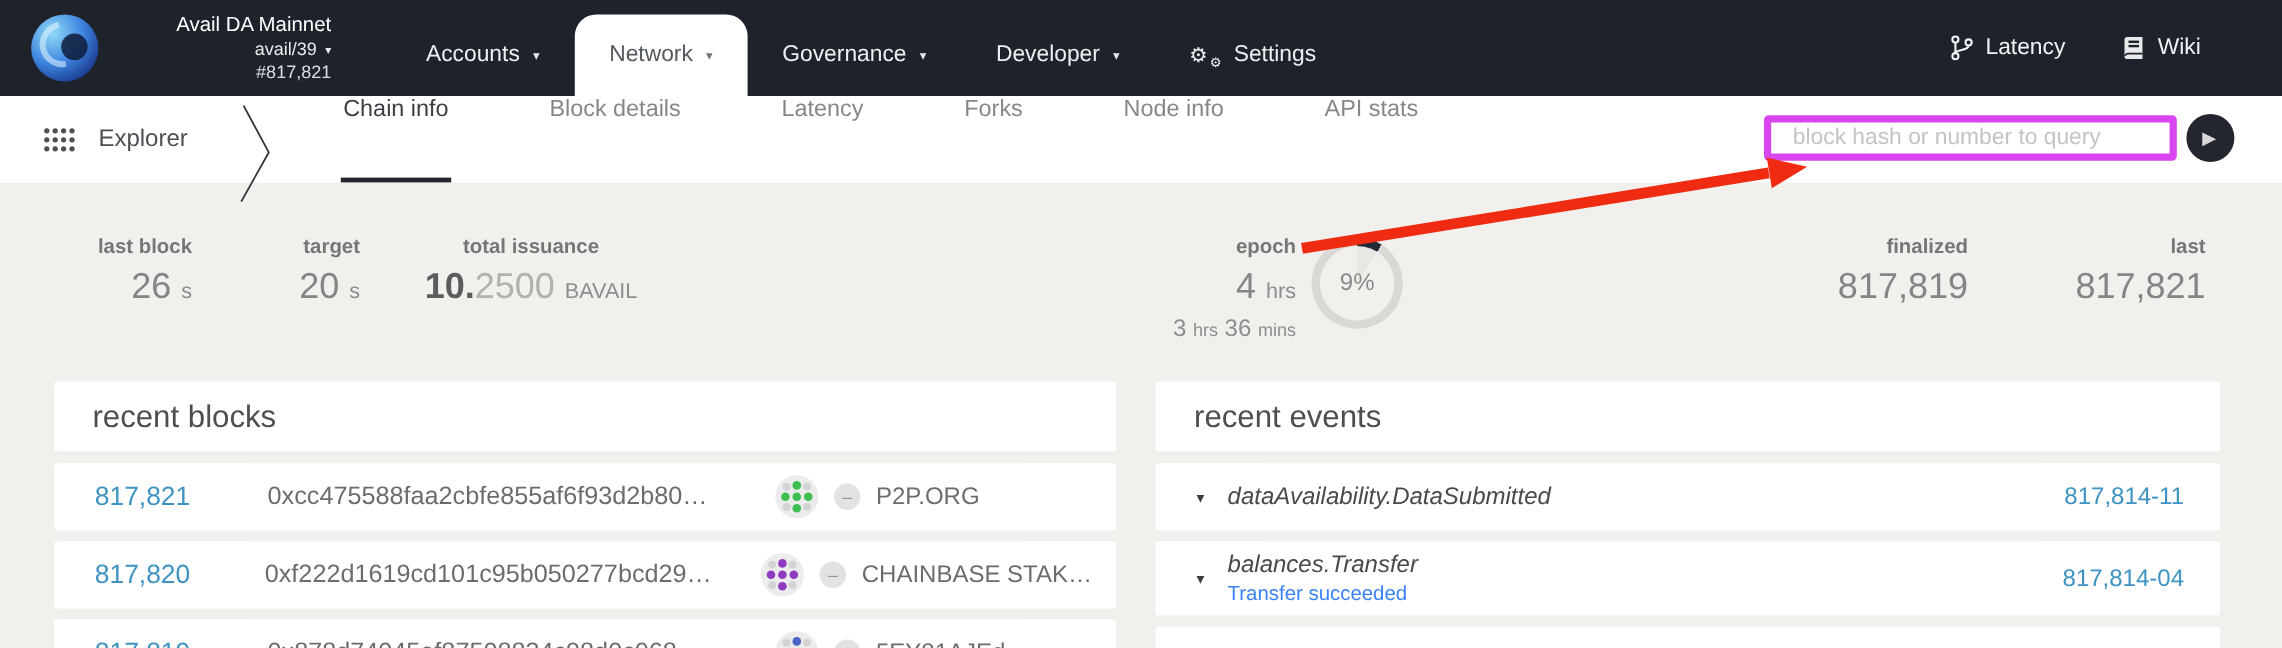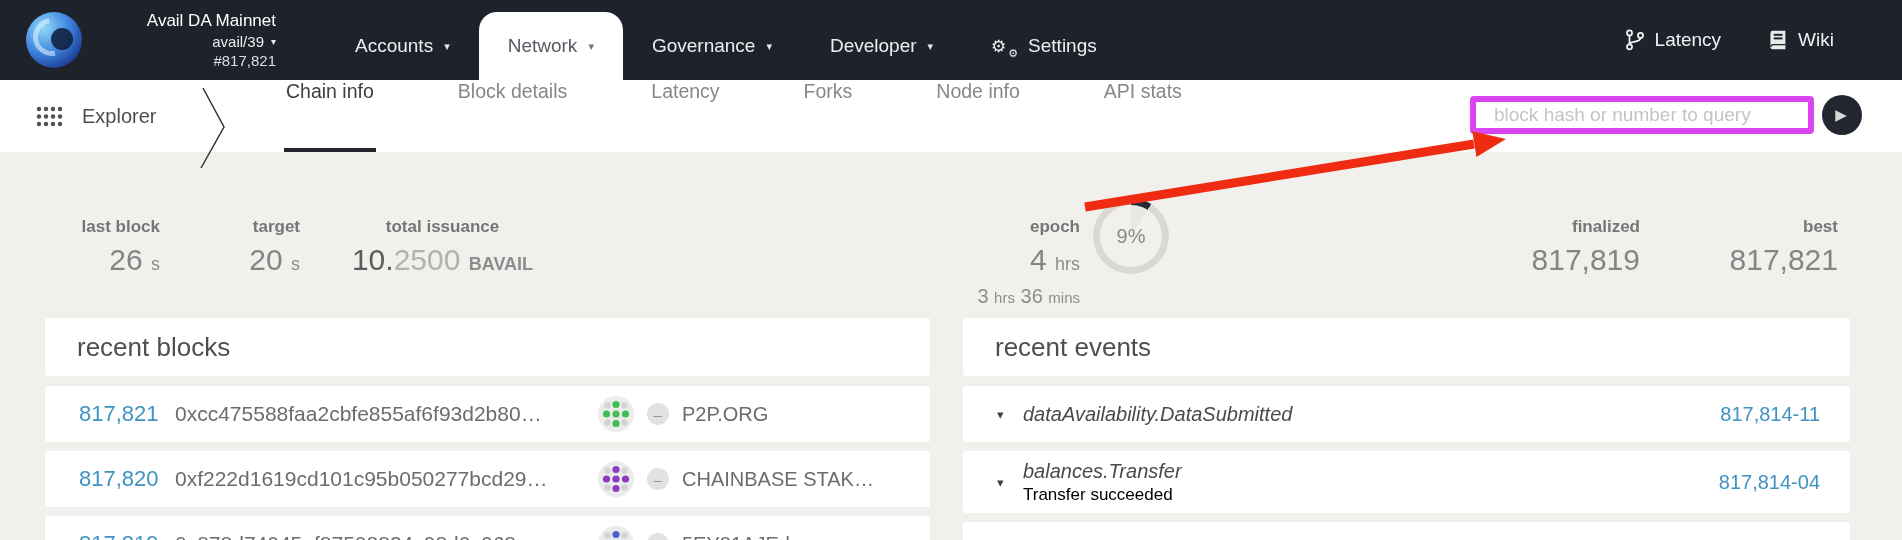--- a/index.html
+++ b/index.html
@@ -42,30 +42,30 @@
   .search-wrap{position:absolute;right:40px;top:15px;display:flex;align-items:center;gap:8px;}
   .search-input{width:344px;height:38px;border:6px solid #d946ef;border-radius:4px;background:#fff;padding:0 18px;font-size:19px;color:#4a4a4a;outline:none;margin-left:48px;}
   .search-input::placeholder{color:#c4c4c2;}
   .query-btn{width:40px;height:40px;border:none;border-radius:50%;background:#23262f;color:#d8d8d8;font-size:15px;display:flex;align-items:center;justify-content:center;cursor:pointer;padding-left:4px;}
 
   
   .arrow{position:absolute;left:0;top:0;z-index:60;pointer-events:none;}
 
   
   .stats{position:relative;height:166px;}
-  .stat{position:absolute;top:44px;text-align:right;margin-top:21px;}
+  .stat{position:absolute;top:44px;text-align:right;}
   .stat .lbl{font-size:17px;font-weight:bold;color:#767676;line-height:20px;}
   .stat .val{margin-top:7px;font-size:30px;color:#858585;white-space:nowrap;line-height:32px;}
   .stat .unit{font-size:18px;color:#8d8d8d;}
   .stat-lastblock{left:40px;width:120px;}
   .stat-target{left:188px;width:112px;}
   .stat-issuance{left:330px;width:225px;text-align:center;}
-  .stat-issuance .int{font-weight:normal;color:#5c5c5c;}
+  .stat-issuance .int{font-weight:bold;color:#5c5c5c;}
   .stat-issuance .frac{color:#b3b1ae;}
-  .stat-issuance .unit{font-weight:bold;}
+  .stat-issuance .unit{font-weight:normal;}
   .stat-epoch{left:880px;width:200px;}
   .stat-epoch .rem{margin-top:5px;font-size:20px;color:#8d8d8d;white-space:nowrap;}
   .stat-epoch .rem .unit{font-size:15px;}
   .stat-finalized{left:1440px;width:200px;}
   .stat-best{left:1660px;width:178px;}
 
   .donut{position:absolute;left:1093px;top:46px;width:76px;height:76px;border-radius:50%;
          background:conic-gradient(#252a38 0 var(--deg,32.4deg), #dad8d5 var(--deg,32.4deg) 360deg);}
   .donut-inner{position:absolute;inset:7px;border-radius:50%;
          background:conic-gradient(#e9e7e3 0 var(--deg,32.4deg), #f2f0ed var(--deg,32.4deg) 360deg);
@@ -74,32 +74,32 @@
   
   .panels{position:absolute;top:318px;left:0;right:0;}
   .panel{position:absolute;top:0;}
   .panel-blocks{left:45px;width:885px;}
   .panel-events{left:963px;width:887px;}
   .card{background:#ffffff;border-radius:3px;}
   .panel-head{height:58px;display:flex;align-items:center;padding-left:32px;font-size:26px;color:#4e4e4e;margin-bottom:10px;}
 
   .brow{height:56px;display:flex;align-items:center;padding:0 20px 0 34px;margin-bottom:9px;}
   .bnum{width:96px;font-size:22px;color:#3e93c2;text-decoration:none;cursor:pointer;}
-  .bhash{width:385px;font-size:21px;color:#6c6c6c;white-space:nowrap;overflow:hidden;}
+  .bhash{margin-left:48px;width:385px;font-size:21px;color:#6c6c6c;white-space:nowrap;overflow:hidden;}
   .bauthor{display:flex;align-items:center;gap:13px;margin-left:38px;}
   .identicon{width:36px;height:36px;cursor:pointer;flex:none;}
   .minus-badge{width:22px;height:22px;border-radius:50%;background:#e2e2e2;color:#979797;font-size:15px;display:flex;align-items:center;justify-content:center;cursor:pointer;flex:none;}
   .bname{font-size:20px;color:#6c6c6c;white-space:nowrap;}
 
   .erow{min-height:56px;display:flex;align-items:center;padding:8px 30px 8px 34px;margin-bottom:9px;}
   .erow.has-desc{min-height:62px;}
   .ecaret{width:26px;font-size:13px;color:#3f3f3f;cursor:pointer;flex:none;}
   .einfo{display:flex;flex-direction:column;gap:2px;}
   .ename{font-size:20px;color:#4a4a4a;font-style:italic;}
-  .edesc{font-size:17px;color:#000000;}
+  .edesc{font-size:17px;color:#3b82f6;}
   .eid{margin-left:auto;font-size:20px;color:#3e93c2;text-decoration:none;cursor:pointer;white-space:nowrap;}
 </style>
 </head>
 <body>
 
 <div class="page">
 
   <header class="navbar">
     <div class="brand">
       <div class="logo">
@@ -245,21 +245,21 @@
     <div class="donut" style="--deg: 32.4deg;">
       <div class="donut-inner">
         <span>9%</span>
       </div>
     </div>
     <div class="stat stat-finalized">
       <div class="lbl">finalized</div>
       <div class="val">817,819</div>
     </div>
     <div class="stat stat-best">
-      <div class="lbl">best</div>
+      <div class="lbl">last</div>
       <div class="val">817,821</div>
     </div>
   </section>
 
   <div class="panels">
 
     <section class="panel panel-blocks">
       <div class="card panel-head">recent blocks</div>
 
       <div class="card brow">

